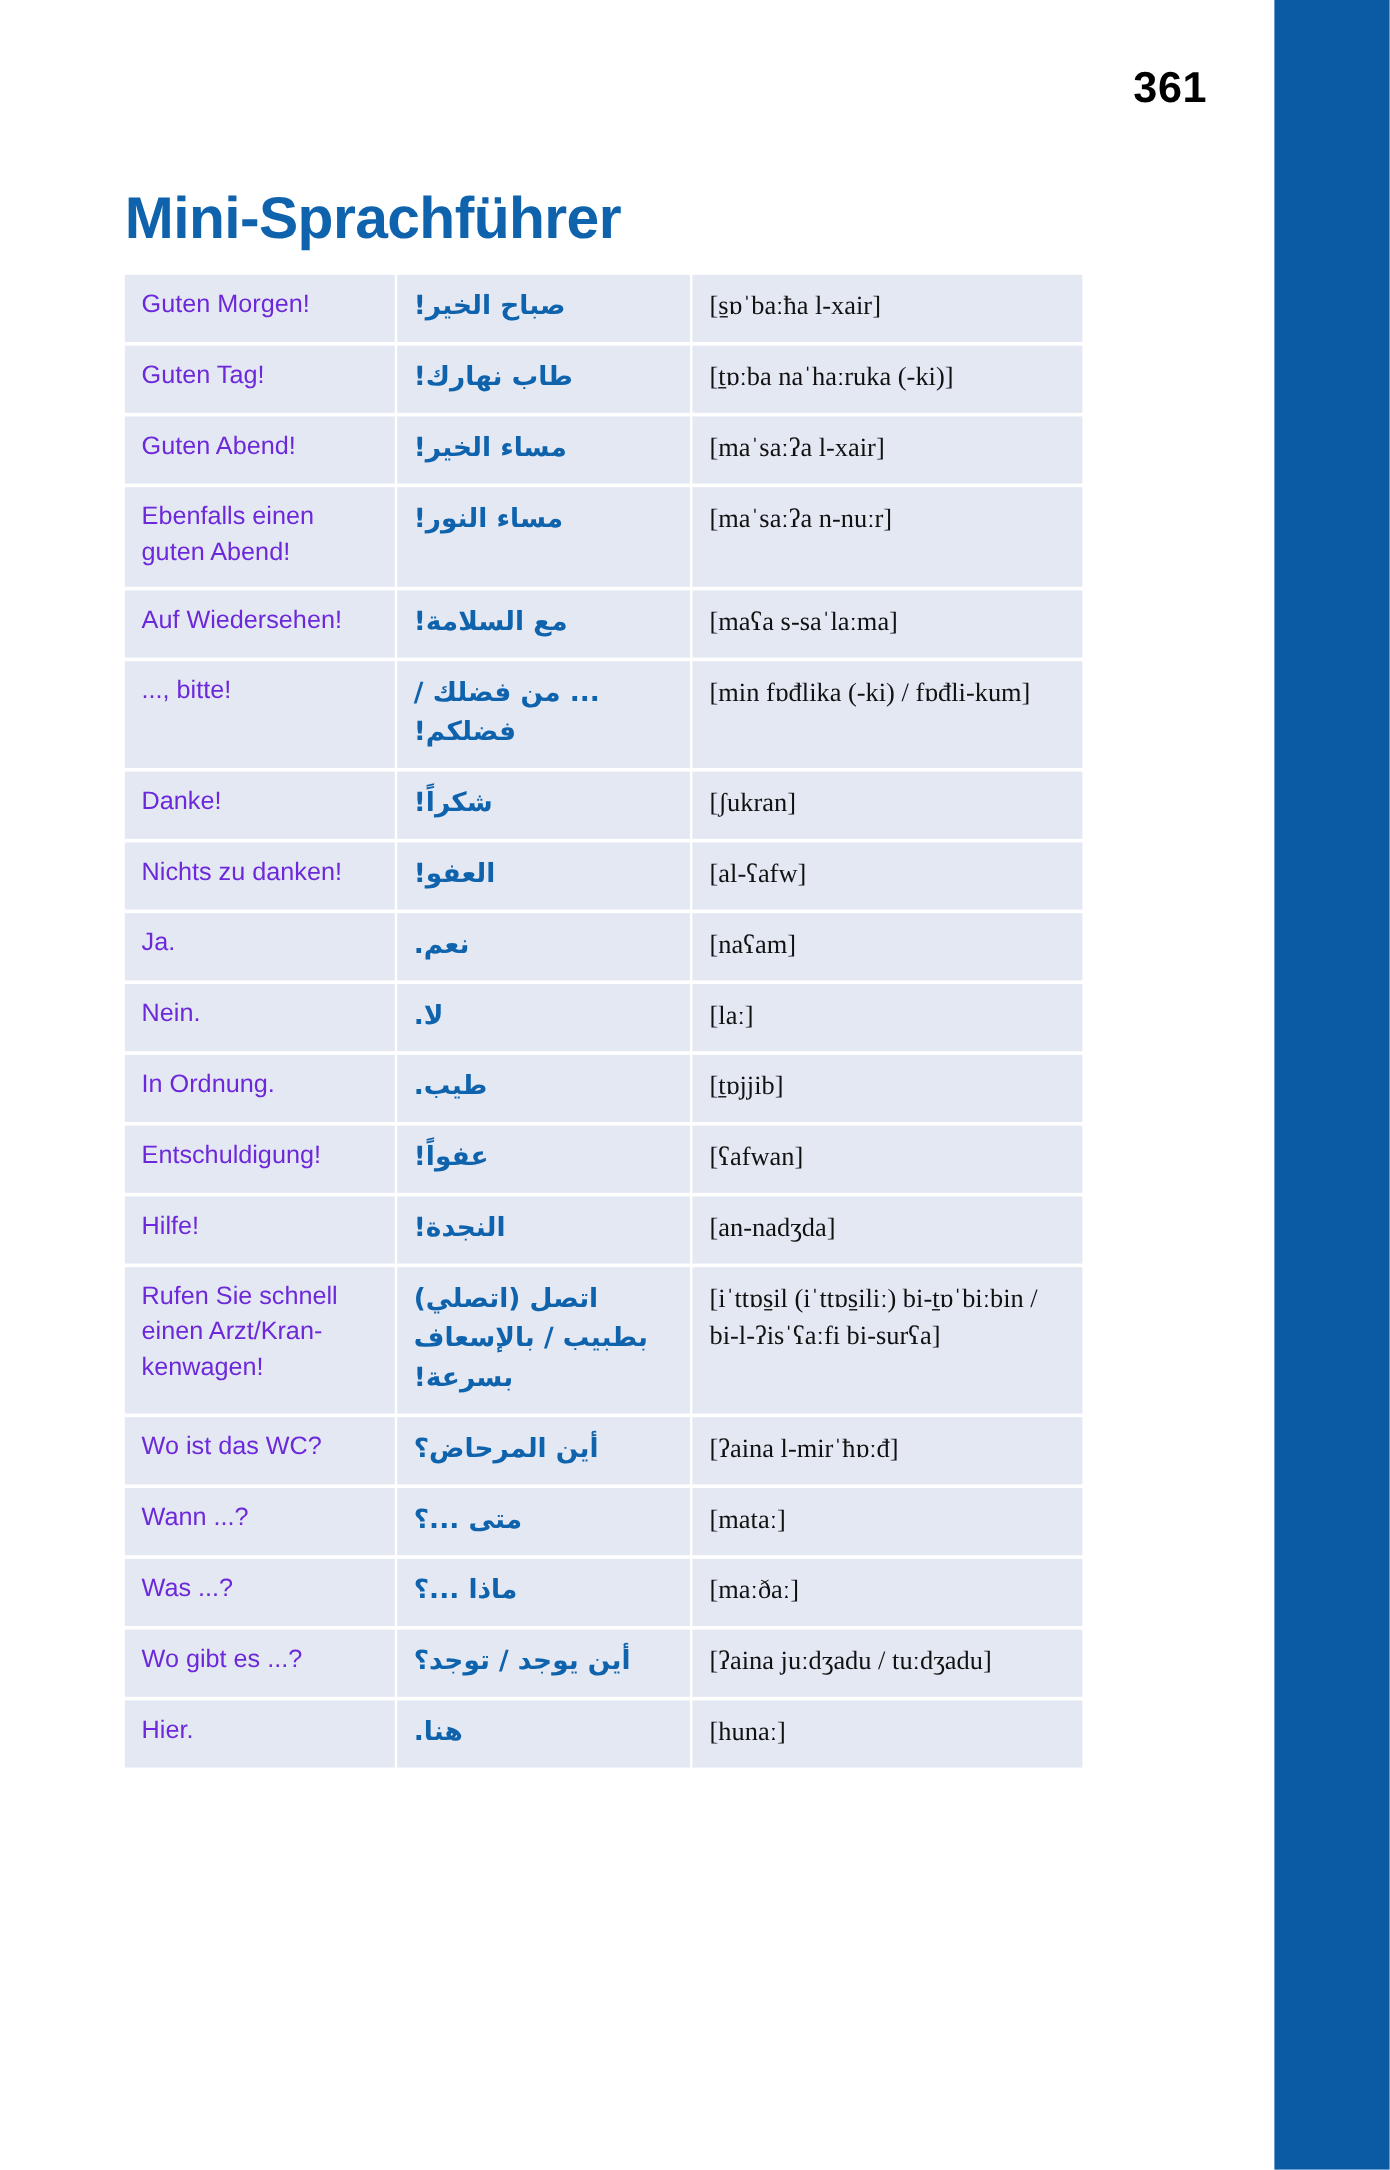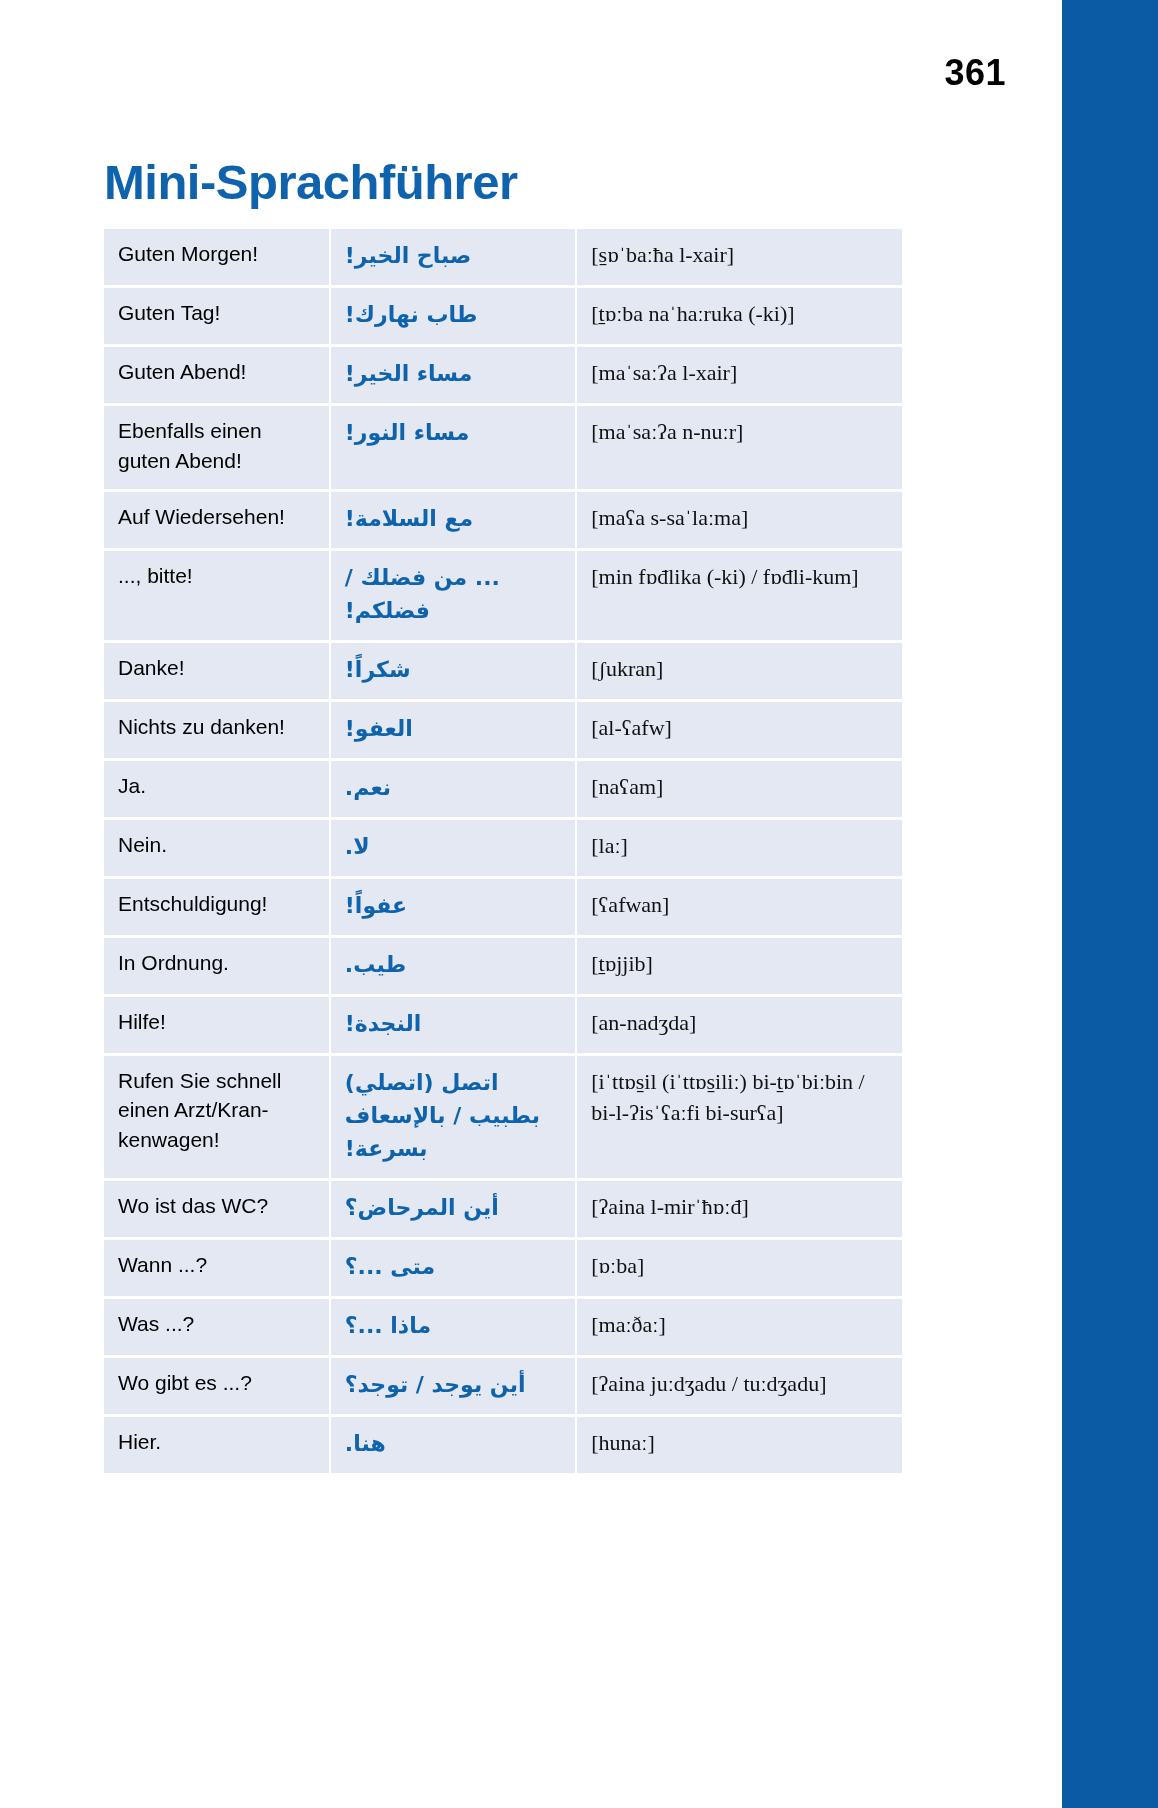--- a/index.html
+++ b/index.html
@@ -61,21 +61,21 @@
   .phrase-table td {
     background: #e3e8f3;
     vertical-align: top;
     padding: 10px 14px 13px 14px;
   }
 
   .col-de {
     width: 202px;
     font-family: "Liberation Sans", sans-serif;
     font-size: 21px;
-    color: #000000;
+    color: #6d28d9;
     line-height: 1.42;
   }
 
   .col-ar {
     width: 228px;
     text-align: left;
     direction: rtl;
     font-family: "DejaVu Sans", sans-serif;
     font-size: 22px;
     font-weight: bold;
@@ -149,48 +149,48 @@
         <td class="col-de">Ja.</td>
         <td class="col-ar">نعم.</td>
         <td class="col-ipa">[naʕam]</td>
       </tr>
       <tr>
         <td class="col-de">Nein.</td>
         <td class="col-ar">لا.</td>
         <td class="col-ipa">[laː]</td>
       </tr>
       <tr>
+        <td class="col-de">In Ordnung.</td>
+        <td class="col-ar">طيب.</td>
+        <td class="col-ipa">[t̠ɒjjib]</td>
+      </tr>
+      <tr>
         <td class="col-de">Entschuldigung!</td>
         <td class="col-ar">عفواً!</td>
         <td class="col-ipa">[ʕafwan]</td>
       </tr>
       <tr>
-        <td class="col-de">In Ordnung.</td>
-        <td class="col-ar">طيب.</td>
-        <td class="col-ipa">[t̠ɒjjib]</td>
-      </tr>
-      <tr>
         <td class="col-de">Hilfe!</td>
         <td class="col-ar">النجدة!</td>
         <td class="col-ipa">[an-nadʒda]</td>
       </tr>
       <tr>
         <td class="col-de">Rufen Sie schnell einen Arzt/Kran-kenwagen!</td>
         <td class="col-ar">اتصل (اتصلي) بطبيب / بالإسعاف بسرعة!</td>
         <td class="col-ipa">[iˈttɒs̠il (iˈttɒs̠iliː) bi-t̠ɒˈbiːbin / bi-l-ʔisˈʕaːfi bi-surʕa]</td>
       </tr>
       <tr>
         <td class="col-de">Wo ist das WC?</td>
         <td class="col-ar">أين المرحاض؟</td>
         <td class="col-ipa">[ʔaina l-mirˈħɒːđ]</td>
       </tr>
       <tr>
         <td class="col-de">Wann ...?</td>
         <td class="col-ar">متى ...؟</td>
-        <td class="col-ipa">[ɒːba]</td>
+        <td class="col-ipa">[mataː]</td>
       </tr>
       <tr>
         <td class="col-de">Was ...?</td>
         <td class="col-ar">ماذا ...؟</td>
         <td class="col-ipa">[maːðaː]</td>
       </tr>
       <tr>
         <td class="col-de">Wo gibt es ...?</td>
         <td class="col-ar">أين يوجد / توجد؟</td>
         <td class="col-ipa">[ʔaina juːdʒadu / tuːdʒadu]</td>

